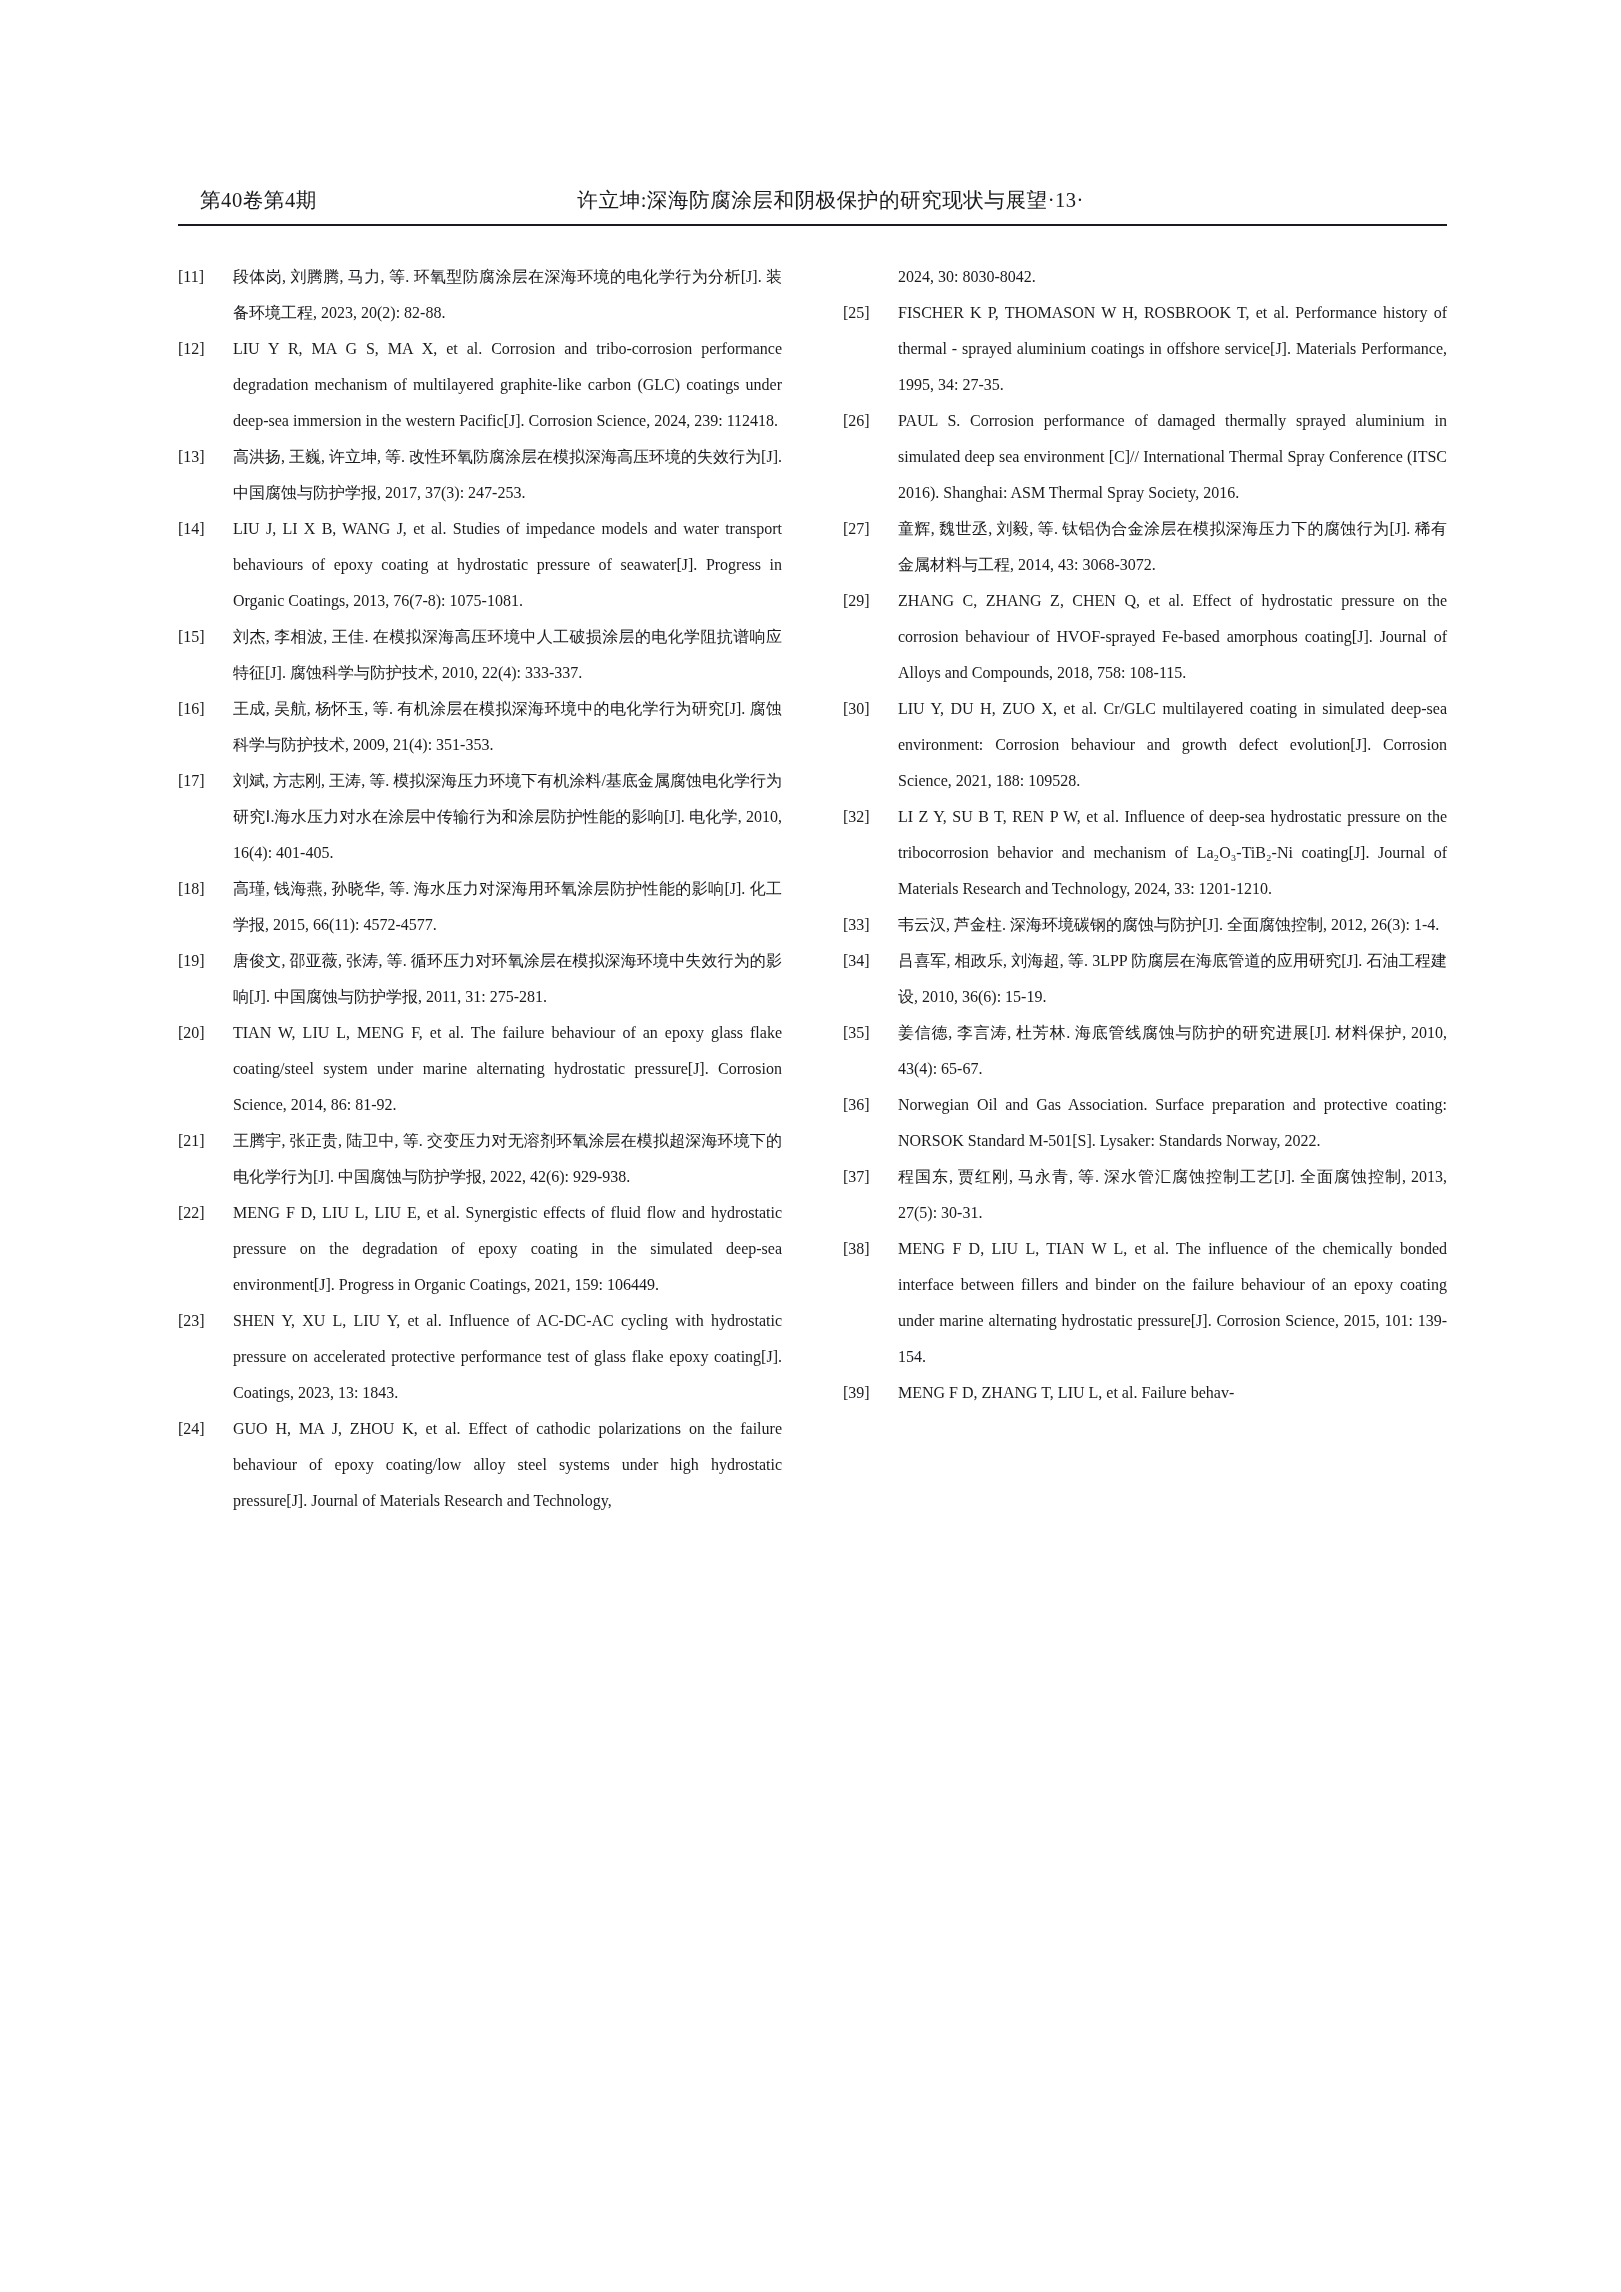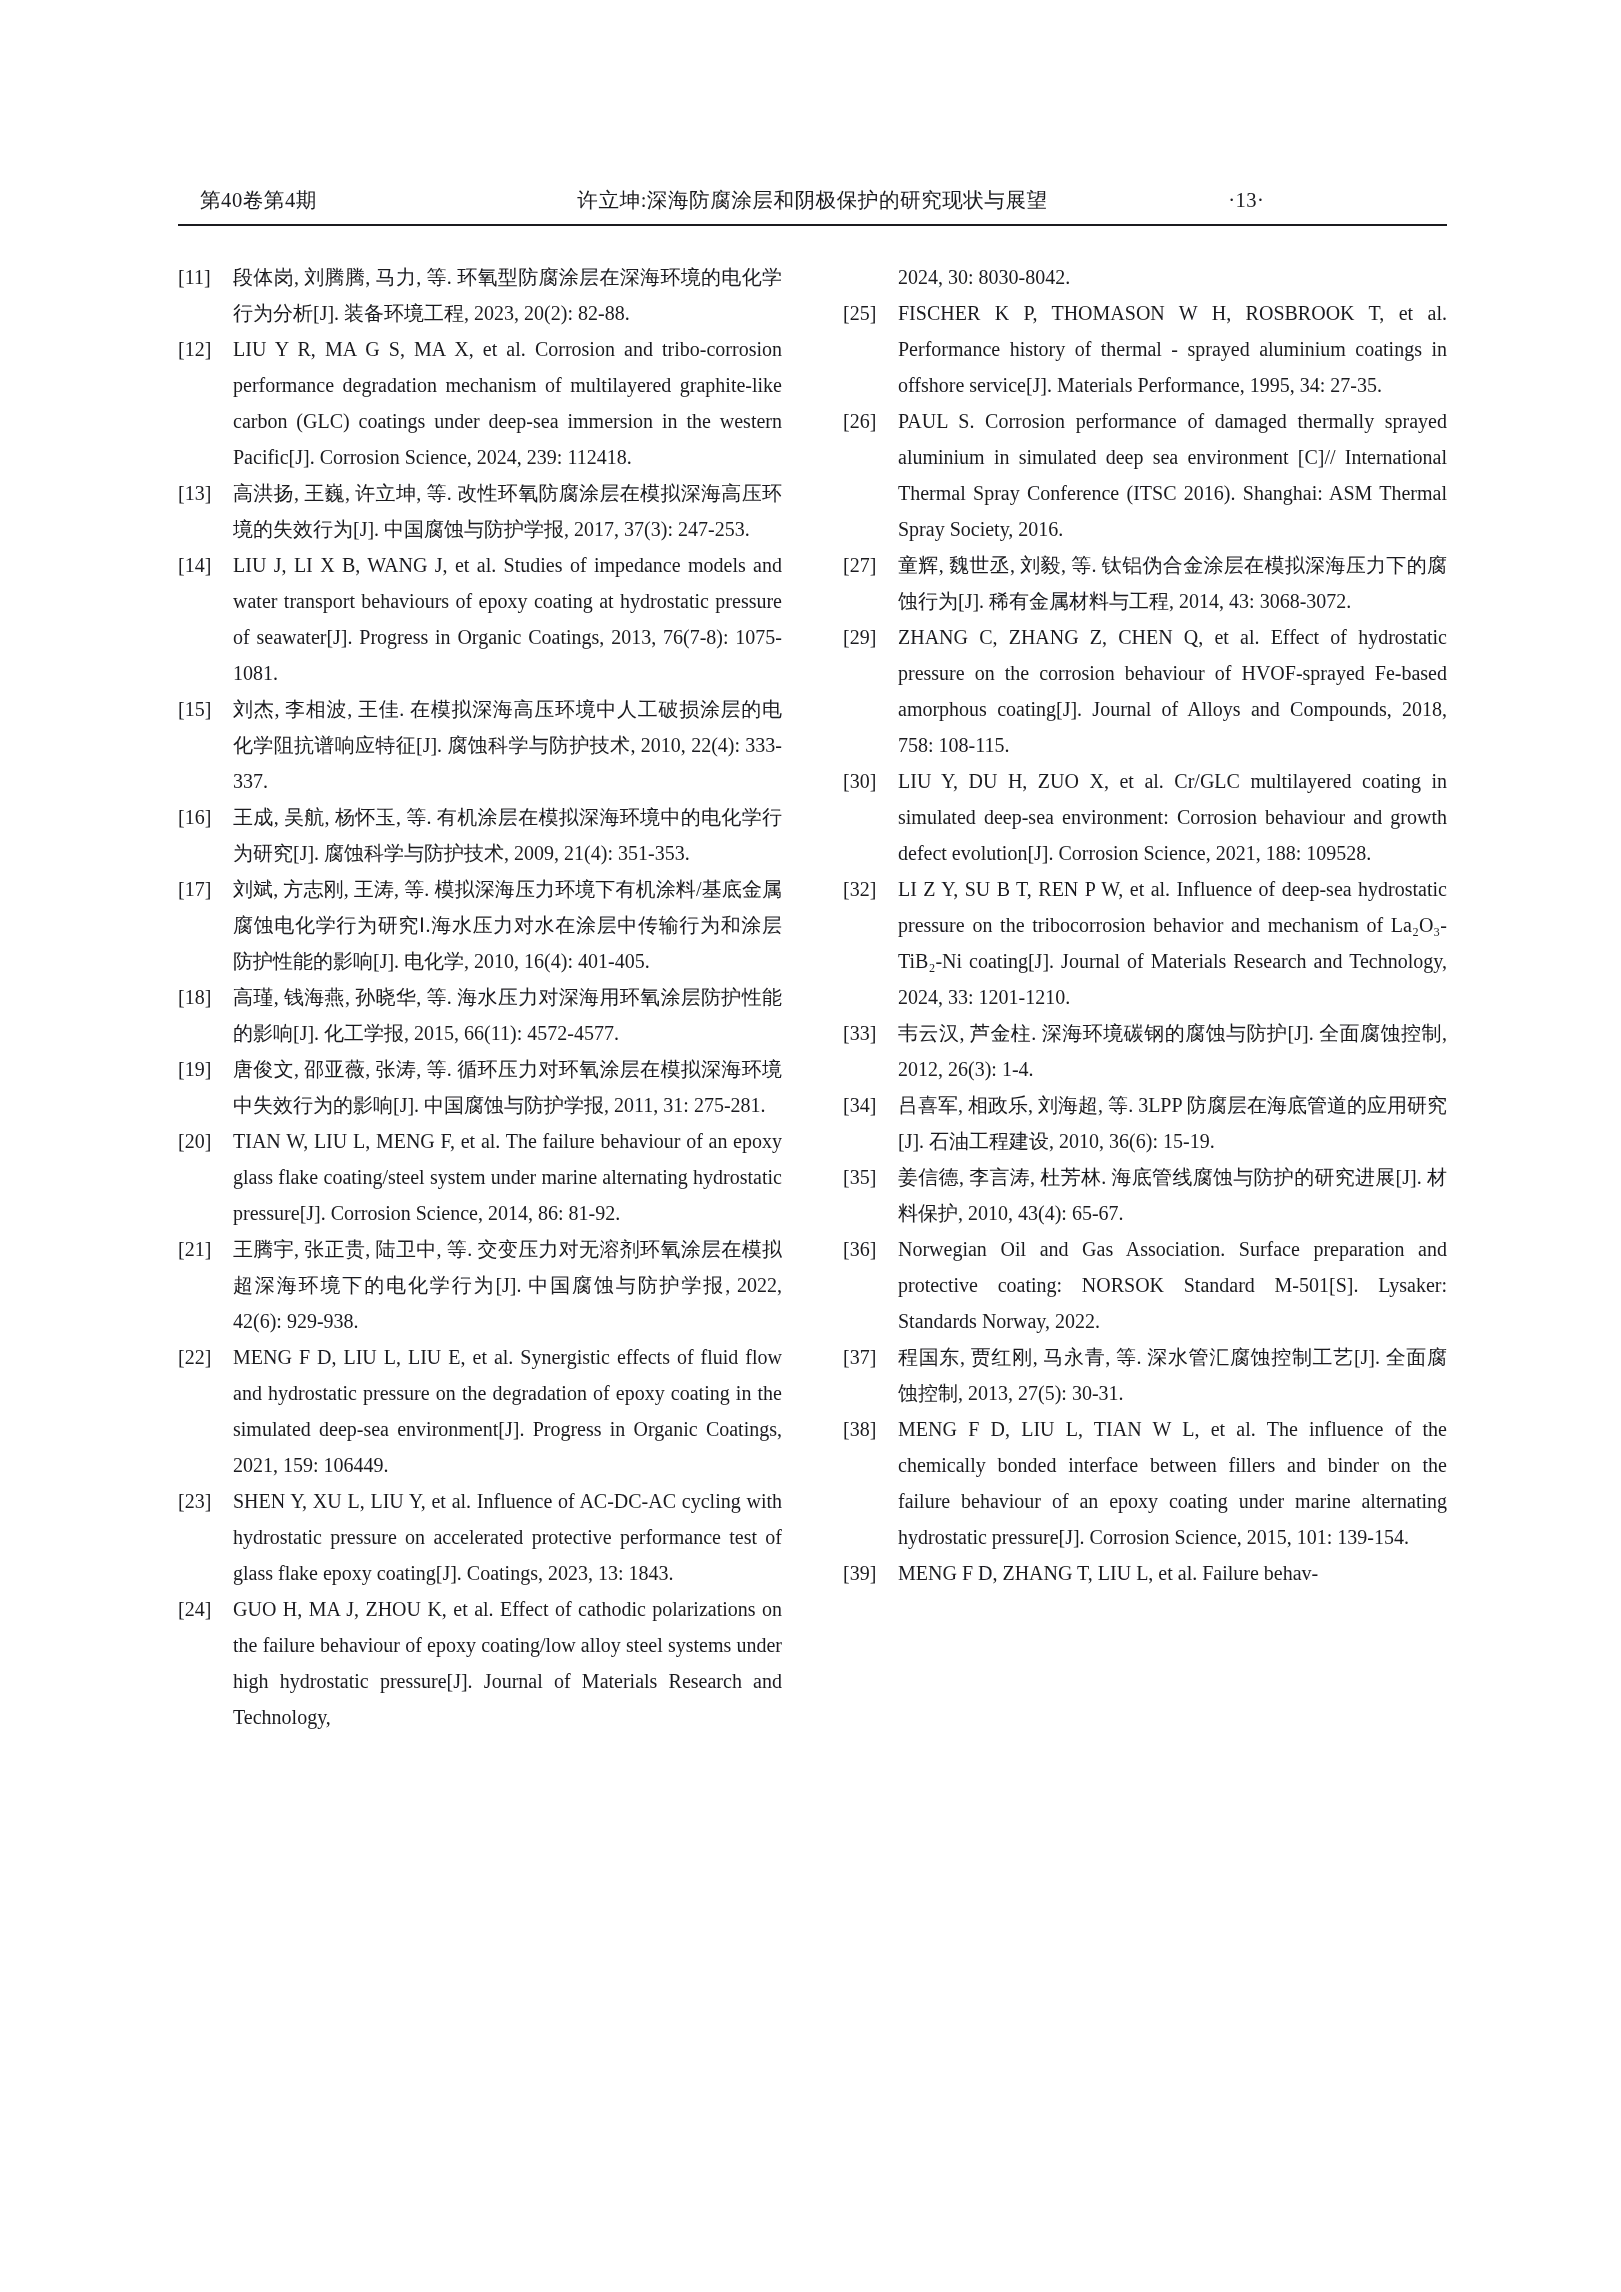--- a/index.html
+++ b/index.html
@@ -19,38 +19,38 @@
   .page-header {
     display: grid;
     grid-template-columns: 1fr auto 1fr;
     align-items: baseline;
     font-size: 20.6px;
     padding: 0 2px 9.8px 2px;
     letter-spacing: 0.5px;
   }
   .header-left  { text-align: left; margin-left: 20px; }
   .header-center{ }
-  .header-right { text-align: center; }
+  .header-right { text-align: left; }
   .header-rule {
     border: none;
     border-top: 2.5px solid #1b1b1f;
     height: 0;
   }
   .columns {
     display: flex;
     gap: 61px;
     margin-top: 33px;
   }
   .column {
     flex: 1 1 0;
     min-width: 0;
   }
   .ref-item {
     display: flex;
-    font-size: 20px;
+    font-size: 16px;
     line-height: 36px;
   }
   .ref-label {
     flex: 0 0 55px;
     white-space: nowrap;
   }
   .ref-text {
     flex: 1 1 auto;
     text-align: justify;
     font-family: Liberation Serif, serif;

